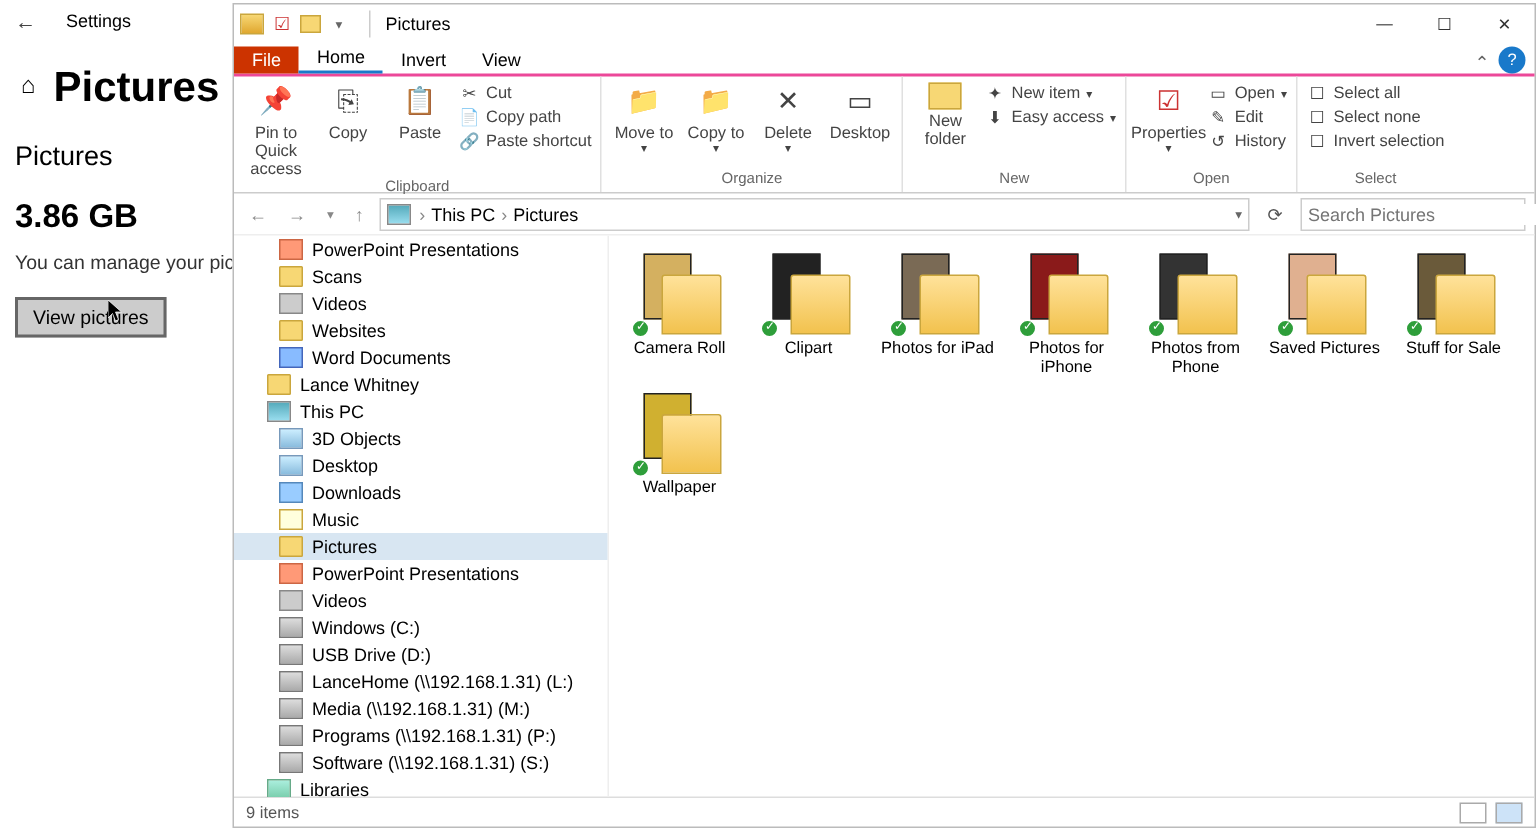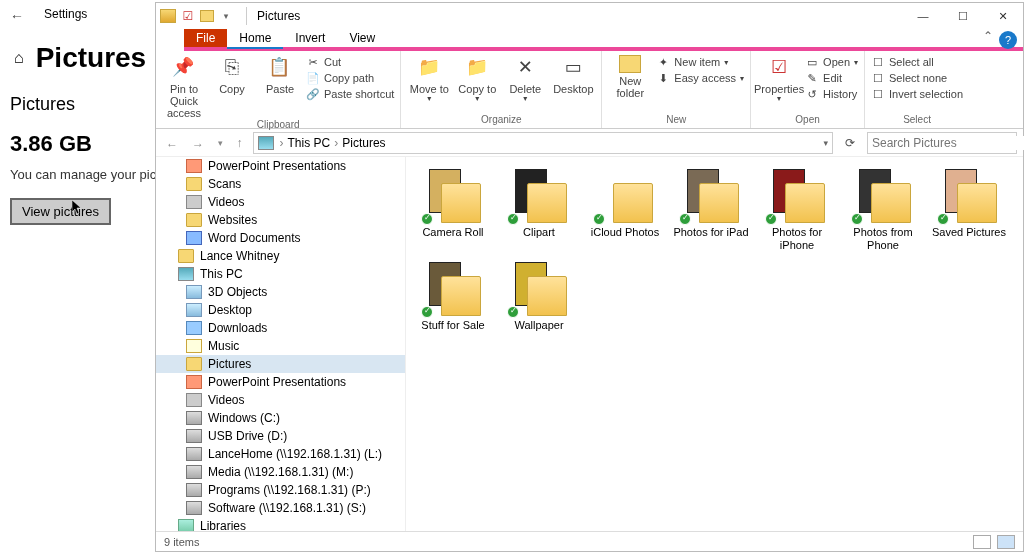--- a/index.html
+++ b/index.html
@@ -24,21 +24,21 @@
 
 .titlebar { height: 26px; display: flex; align-items: center; font-size: 12px; }
 .titlebar .qat { display: flex; align-items: center; gap: 2px; padding: 0 4px; }
 .titlebar .qat span { width: 20px; height: 20px; display: inline-flex; align-items: center; justify-content: center; }
 .titlebar .sep { width: 1px; height: 18px; background: #ccc; margin: 0 6px; }
 .titlebar .title { padding-left: 4px; }
 .titlebar .winbtns { margin-left: auto; display: flex; }
 .titlebar .winbtns span { width: 40px; height: 26px; display: inline-flex; align-items: center; justify-content: center; font-size: 11px; color: #333; }
 
 
-.ribbon-tabs { height: 22px; display: flex; align-items: flex-start; font-size: 12px; border-bottom: 4px solid #ec4899; margin-left: 28px; }
+.ribbon-tabs { height: 22px; display: flex; align-items: flex-end; font-size: 12px; border-bottom: 2px solid #ec4899; }
 .ribbon-tabs .tab { padding: 2px 12px; display: flex; align-items: center; cursor: pointer; }
 .ribbon-tabs .tab.file { background: #c30; color: #fff; }
 .ribbon-tabs .tab.active { border-bottom: 2px solid #1979ca; }
 .ribbon-tabs .spacer { flex: 1; }
 .ribbon-tabs .help { width: 18px; height: 18px; border-radius: 50%; background: #1979ca; color: #fff; font-size: 11px; display: inline-flex; align-items: center; justify-content: center; margin: 2px 6px 0 0; }
 .ribbon-tabs .collapse { padding: 0 6px; color: #666; }
 
 
 .ribbon { height: 78px; display: flex; border-bottom: 1px solid #ccc; font-size: 11px; color: #444; }
 .rgroup { border-right: 1px solid #e0e0e0; display: flex; flex-direction: column; padding: 2px 6px; }
@@ -389,27 +389,20 @@
           <div class="item">
             <div class="thumb">
               <div class="prev" style="background:#222"></div>
               <div class="fld"></div>
               <div class="sync"></div>
             </div>
             <span>Clipart</span>
           </div>
           <div class="item">
             <div class="thumb">
-              <div class="fld"></div>
-              <div class="sync"></div>
-            </div>
-            <span>iCloud Photos</span>
-          </div>
-          <div class="item">
-            <div class="thumb">
               <div class="prev" style="background:#7a6a55"></div>
               <div class="fld"></div>
               <div class="sync"></div>
             </div>
             <span>Photos for iPad</span>
           </div>
           <div class="item">
             <div class="thumb">
               <div class="prev" style="background:#8a1a1a"></div>
               <div class="fld"></div>

